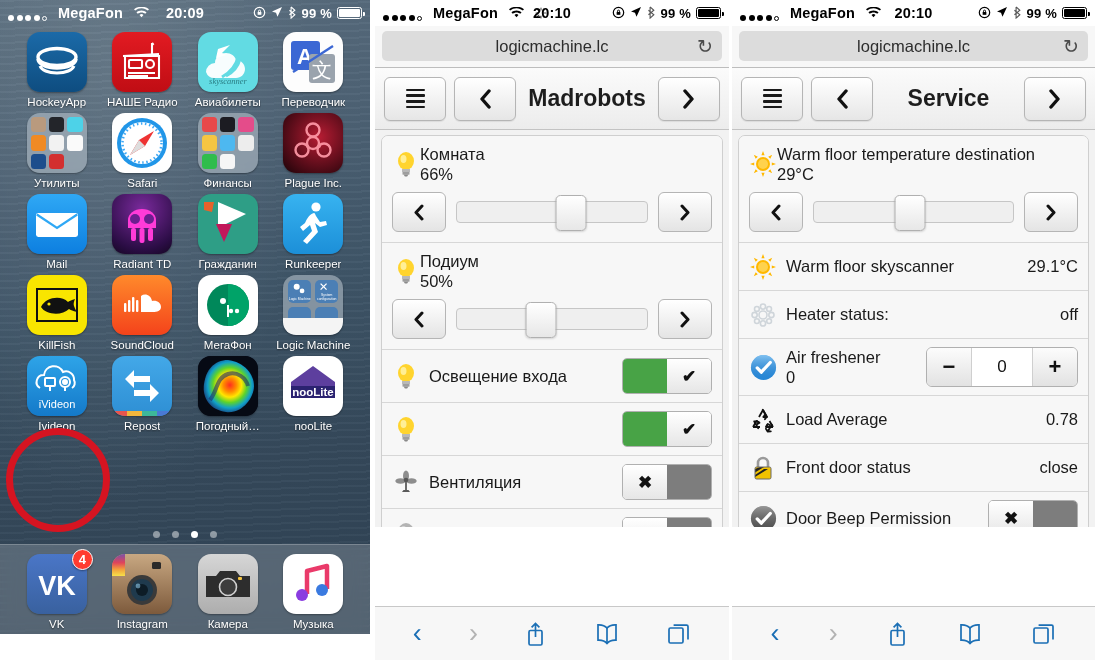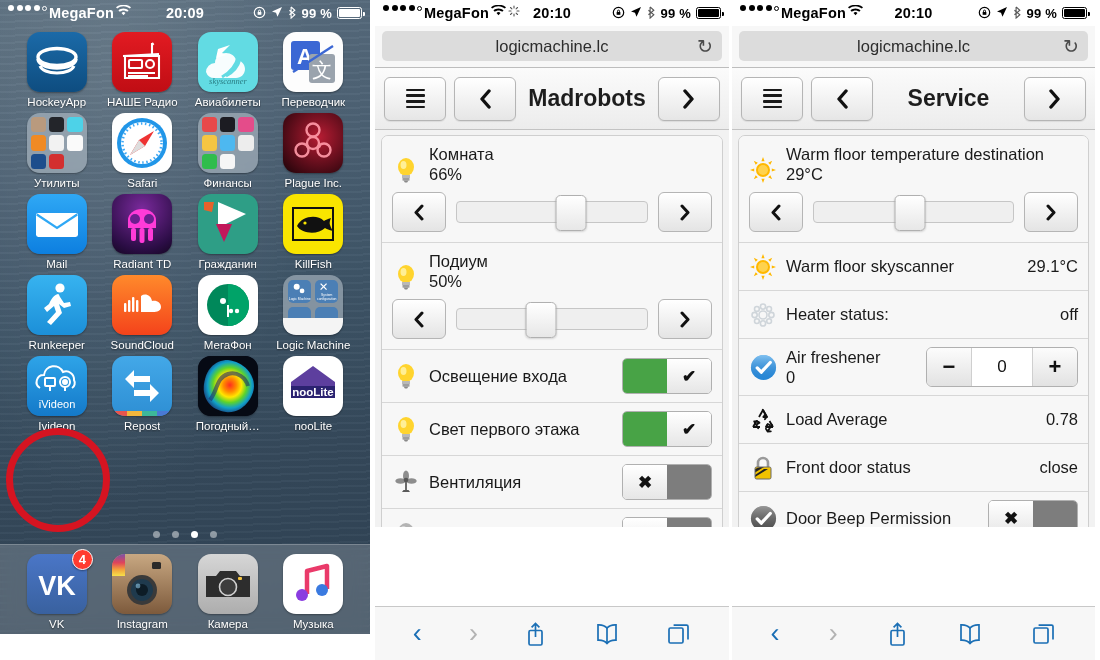--- a/index.html
+++ b/index.html
@@ -18,21 +18,21 @@
   .panel-right{ width: 363px; }
 
   
   .statusbar {
     height: 26px; display: flex; align-items: center;
     font-size: 14px; font-weight: bold; letter-spacing: .2px;
     padding: 0 8px; position: relative;
   }
   .statusbar.dark { color: #fff; }
   .statusbar.light { color: #000; background: #fff; }
-  .sb-left { display: flex; align-items: flex-start; gap: 2px; }
+  .sb-left { display: flex; align-items: flex-end; gap: 11px; }
   .dots { display: flex; gap: 2.5px; align-items: center; }
   .dots i { width: 6px; height: 6px; border-radius: 50%; display: block; }
   .statusbar.dark .dots i { background: #fff; }
   .statusbar.dark .dots i.hollow { background: transparent; border: 1.2px solid #fff; width:5px;height:5px;}
   .statusbar.light .dots i { background: #000; }
   .statusbar.light .dots i.hollow { background: transparent; border: 1.2px solid #000; width:5px;height:5px;}
   .carrier { font-size: 14.5px; font-weight: 600; }
   .sb-time {
     position: absolute; left: 0; right: 0; text-align: center;
     font-size: 14.5px; font-weight: bold; pointer-events:none;
@@ -111,21 +111,21 @@
   .lmtitle { flex: 1; text-align: center; font-size: 23px; font-weight: bold; color: #1d1d1d; }
   .burger { display:flex; flex-direction:column; gap:3px; }
   .burger b { display:block; width:19px; height:2.6px; background:#1a1a1a; border-radius:1px;}
 
   .lmlist { background: #f2f2f2; padding: 5px 6px 0; }
   .lmcard { background: #f7f7f7; border: 1px solid #cfcfcf; border-radius: 7px; overflow: hidden; }
   .lmrow { border-bottom: 1px solid #d7d7d7; padding: 8px 10px; display: flex; align-items: center; gap: 9px;
            background: #f7f7f7; min-height: 48px; }
   .lmrow:last-child { border-bottom: none; }
   .lmrow-col { display: block; padding-bottom: 10px; }
-  .rowhead { display: flex; align-items: flex-end; gap: 9px; }
+  .rowhead { display: flex; align-items: center; }
   .rowicon { width: 28px; height: 28px; flex: 0 0 28px; display:flex;align-items:center;justify-content:center; }
   .rowlabel { font-size: 16.5px; color: #1a1a1a; line-height: 1.28; }
   .rowsub { font-size: 16.5px; color: #1a1a1a; }
   .rowval { margin-left: auto; font-size: 16.5px; color: #1a1a1a; }
 
   
   .sliderrow { display: flex; align-items: center; gap: 10px; margin-top: 8px; }
   .arrowbtn { width: 54px; height: 40px; border: 1px solid #b5b5b5; border-radius: 6px;
               background: linear-gradient(#ffffff, #e4e4e4); display:flex;align-items:center;justify-content:center;
               font-size: 19px; font-weight:bold; color:#111;
@@ -373,41 +373,41 @@
               <path d="M20 8l28 12-28 14z" fill="#fff"></path>
               <path d="M18 30l8 18 8-18z" fill="#c2185b"></path>
                 </svg>
           </div>
             </div>
           <div class="applabel">Гражданин</div>
         </div>
 
         <div class="app">
           <div class="icon-holder">
+              <div class="appicon" style="background:linear-gradient(#37b3f0,#1c8fd8)">
+            <svg width="60" height="60" viewBox="0 0 60 60" fill="#fff">
+              <circle cx="33" cy="13" r="4.6"></circle>
+              <path d="M31 19c-4 1-7 5-9 10l-5 4 3 4 7-6 2 6-9 10 4 3 11-12-3-9 5 4 7-2-1-4-6 1-4-6c-1-2-1-3-2-3z"></path>
+                </svg>
+          </div>
+            </div>
+          <div class="applabel">Runkeeper</div>
+        </div>
+
+        <div class="app">
+          <div class="icon-holder">
               <div class="appicon" style="background:#f9e500">
             <svg width="60" height="60" viewBox="0 0 60 60">
               <rect x="10" y="14" width="40" height="32" fill="none" stroke="#111" stroke-width="2"></rect>
               <path d="M14 32c5-10 20-12 27-5 3-2 7-3 7-3s-2 4-1 7c1 3 3 6 3 6s-5-1-8-3c-7 7-23 6-28-2z" fill="#111"></path>
               <circle cx="22" cy="29" r="1.6" fill="#f9e500"></circle>
                 </svg>
           </div>
             </div>
           <div class="applabel">KillFish</div>
-        </div>
-
-        <div class="app">
-          <div class="icon-holder">
-              <div class="appicon" style="background:linear-gradient(#37b3f0,#1c8fd8)">
-            <svg width="60" height="60" viewBox="0 0 60 60" fill="#fff">
-              <circle cx="33" cy="13" r="4.6"></circle>
-              <path d="M31 19c-4 1-7 5-9 10l-5 4 3 4 7-6 2 6-9 10 4 3 11-12-3-9 5 4 7-2-1-4-6 1-4-6c-1-2-1-3-2-3z"></path>
-                </svg>
-          </div>
-            </div>
-          <div class="applabel">Runkeeper</div>
         </div>
 
         <div class="app">
           <div class="icon-holder">
               <div class="appicon" style="background:linear-gradient(#ff8a2b,#f4431b)">
             <svg width="60" height="60" viewBox="0 0 60 60" fill="#fff">
               <rect x="12" y="28" width="2.4" height="9" rx="1"></rect>
                   <rect x="16" y="25" width="2.4" height="12" rx="1"></rect>
               <rect x="20" y="22" width="2.4" height="15" rx="1"></rect>
                   <rect x="24" y="25" width="2.4" height="12" rx="1"></rect>
@@ -773,21 +773,20 @@
           <div class="lmrow">
             <span class="rowicon">
               <svg width="24" height="26" viewBox="0 0 24 26">
                   <ellipse cx="12" cy="10" rx="8" ry="9" fill="#ffd42e"></ellipse>
                   <ellipse cx="9.5" cy="8" rx="3" ry="4" fill="#fff3a8" opacity=".85"></ellipse>
                   <rect x="8" y="18" width="8" height="3" fill="#b8b8b8"></rect>
                   <rect x="8.5" y="21" width="7" height="2.6" fill="#9e9e9e"></rect>
                   <path d="M9.5 23.6h5l-1.4 2h-2.2z" fill="#8a8a8a"></path>
                 </svg>
             </span>
-            <span class="rowlabel">Свет первого этажа</span>
             <span class="toggle on">
               <span class="half l"></span>
               <span class="half r">✔</span>
             </span>
           </div>
 
           <div class="lmrow">
             <span class="rowicon">
               <svg width="24" height="26" viewBox="0 0 24 26" fill="#8d8d8d">
                 <ellipse cx="12" cy="7" rx="3" ry="5.5"></ellipse>

